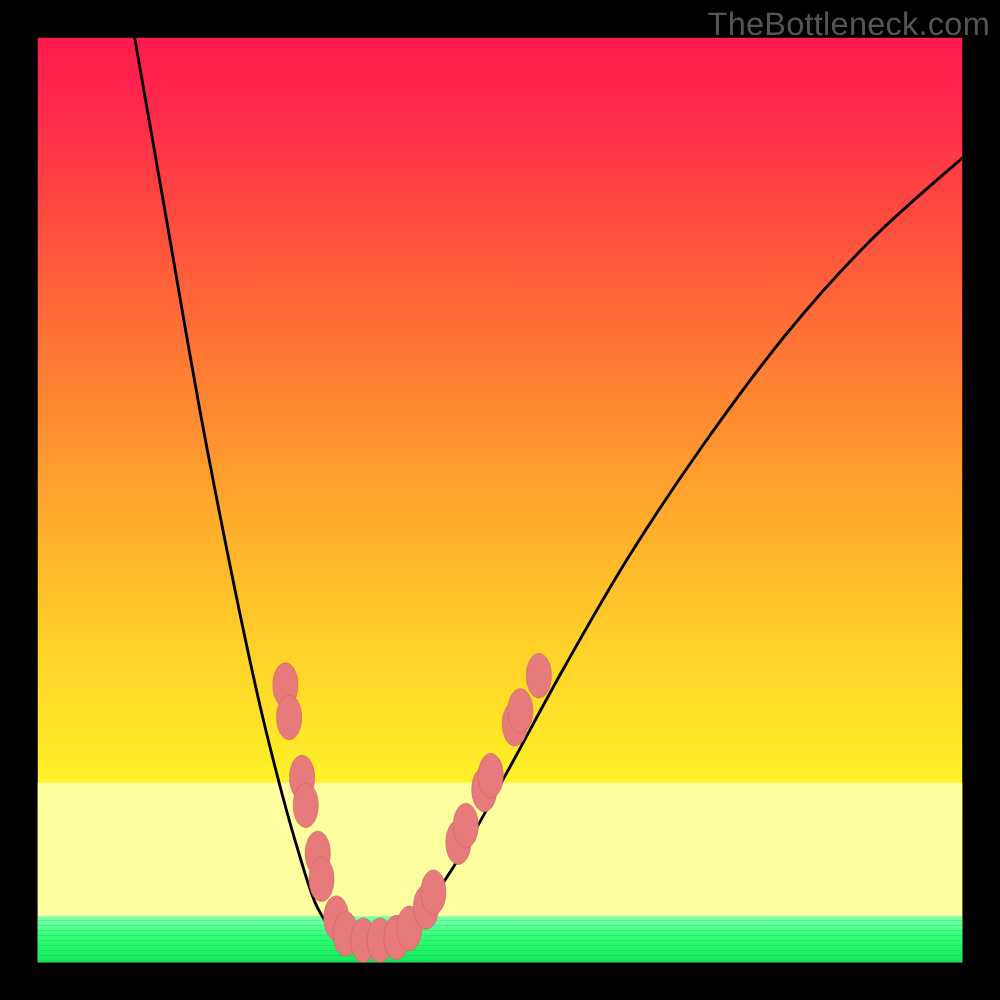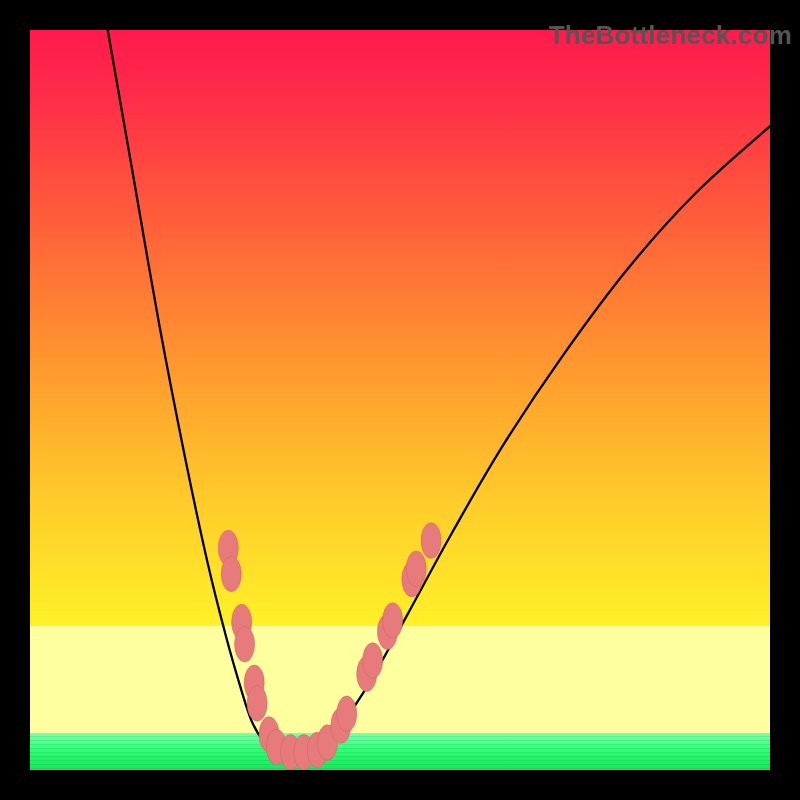--- a/index.html
+++ b/index.html
@@ -12,25 +12,25 @@
   }
   .frame {
     position: absolute;
     top: 0; left: 0;
     width: 800px;
     height: 800px;
     background: #000;
   }
   .watermark {
     position: absolute;
-    top: 20px;
+    top: 4px;
     right: 8px;
     color: #555;
     font-size: 26px;
-    font-weight: 700;
+    font-weight: 400;
     letter-spacing: 0.2px;
     z-index: 10;
     font-family: Arial, sans-serif;
   }
   .plot-area {
     position: absolute;
     top: 30px;
     left: 30px;
     width: 740px;
     height: 740px;

